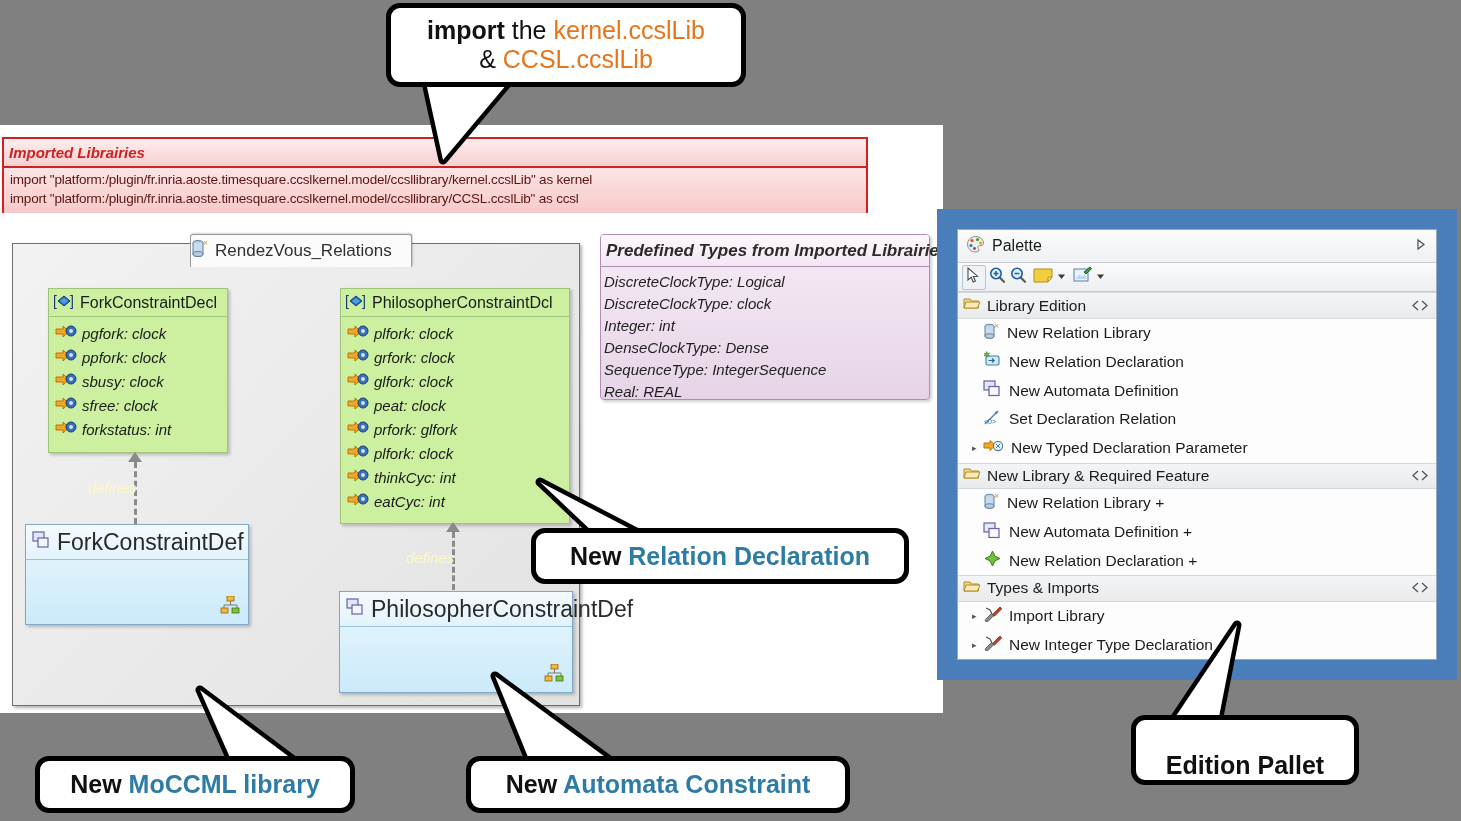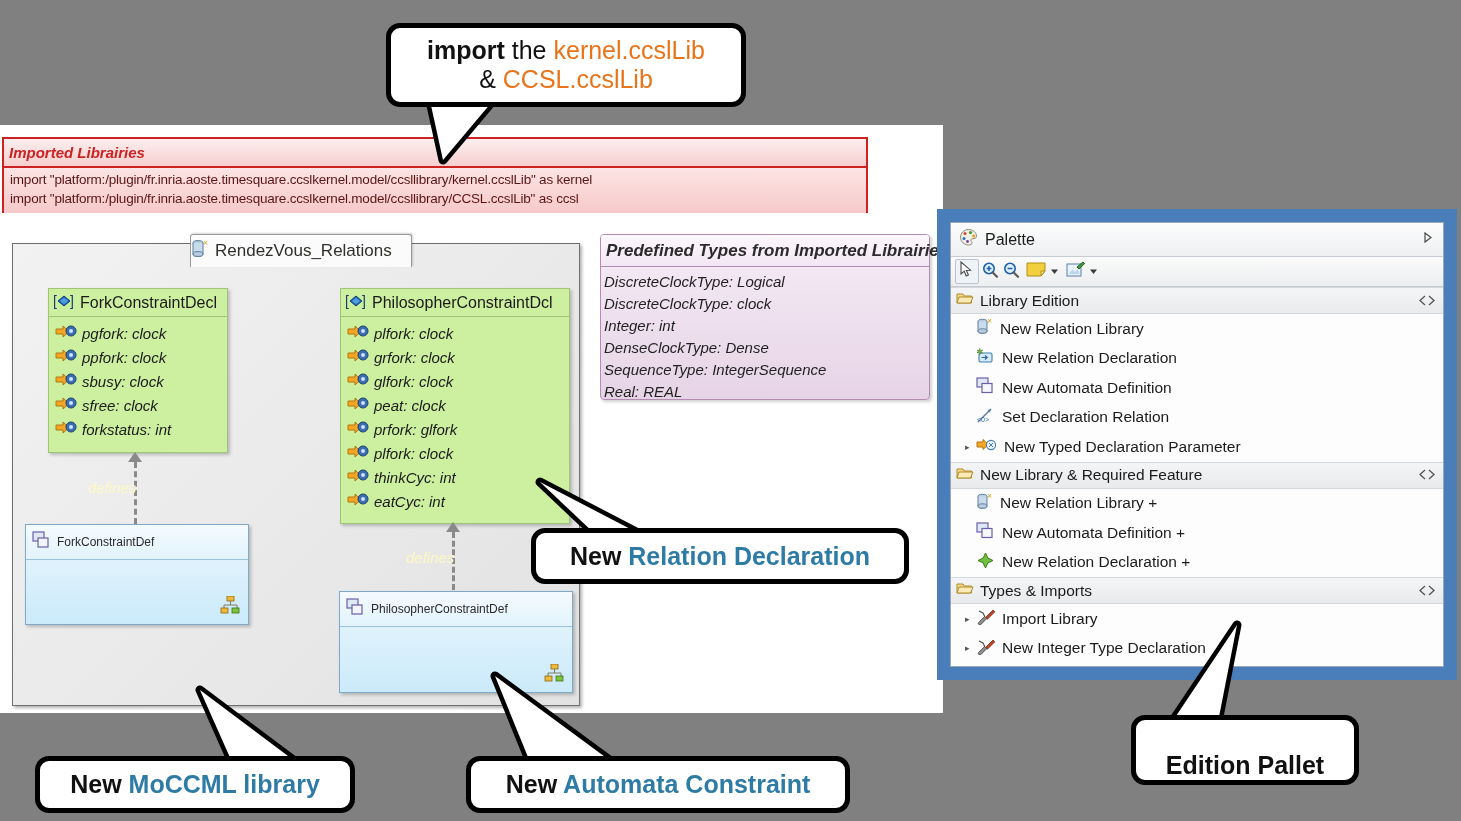--- a/index.html
+++ b/index.html
@@ -43,21 +43,21 @@
   .decl-box .dhdr .dname{font-size:16px;color:#1a1a1a;margin-left:3px;white-space:nowrap;}
   .decl-box .dbody{padding:4px 0 5px 6px;}
   .decl-row{display:flex;align-items:center;height:24px;white-space:nowrap;}
   .decl-row .dtext{font-size:15px;font-style:italic;color:#1a1a1a;margin-left:5px;}
 
   
   .def-box{background:linear-gradient(to bottom,#eaf7fd,#cbeafa);
     border:1px solid #7fa8c9;box-shadow:2px 2px 3px rgba(0,0,0,.22);position:absolute;}
   .def-box .fhdr{height:34px;display:flex;align-items:center;padding-left:6px;
     border-bottom:1px solid #9cc2dc;background:linear-gradient(to bottom,#f4fbfe,#e2f3fc);}
-  .def-box .fhdr .fname{font-size:12px;color:#2a2a2a;margin-left:5px;white-space:nowrap;}
+  .def-box .fhdr .fname{font-size:23px;color:#2a2a2a;margin-left:5px;white-space:nowrap;}
   .def-box .fbody{position:relative;height:calc(100% - 35px);}
 
   
   #types-note{left:600px;top:234px;width:330px;height:166px;
     border:1px solid #b38cb3;border-radius:4px;box-sizing:border-box;
     background:linear-gradient(to bottom,#f6ecf6,#e6d4e6);box-shadow:2px 2px 3px rgba(0,0,0,.18);}
   #types-note .hdr{height:31px;border-bottom:1px solid #b38cb3;
     background:linear-gradient(to bottom,#fdf8fd,#f2e6f2);
     display:flex;align-items:center;padding-left:5px;border-radius:3px 3px 0 0;}
   #types-note .hdr span{font-style:italic;font-weight:bold;font-size:17px;color:#2b2b2b;white-space:nowrap;}
@@ -66,21 +66,21 @@
 
   
   .conn{position:absolute;border-left:3px dashed #8a8a8a;}
   .conn-arrow{position:absolute;width:0;height:0;
     border-left:7px solid transparent;border-right:7px solid transparent;
     border-bottom:10px solid #8a8a8a;}
   .conn-label{position:absolute;font-size:15px;font-style:italic;color:#fef9c3;}
 
   
   #palette{left:937px;top:209px;width:520px;height:471px;
-    background:#4a7ebb;padding:13px;box-sizing:border-box;}
+    background:#4a7ebb;padding:20px;box-sizing:border-box;}
   #palette-inner{width:100%;height:100%;background:#fdfdfd;
     border:1px solid #9aa7b4;box-sizing:border-box;display:flex;flex-direction:column;}
   #pal-title{height:33px;display:flex;align-items:center;padding:0 8px;
     background:linear-gradient(to bottom,#fcfcfc,#eef0f2);
     border-bottom:1px solid #c6ccd2;}
   #pal-title .ptxt{font-size:16px;color:#1b1b1b;margin-left:7px;flex:1;}
   #pal-toolbar{height:29px;display:flex;align-items:center;padding:0 4px;gap:2px;
     background:linear-gradient(to bottom,#fbfbfb,#eceef0);border-bottom:1px solid #c6ccd2;}
   .pal-group-hdr{height:25px;display:flex;align-items:center;padding:0 8px 0 5px;
     background:linear-gradient(to bottom,#f4f5f6,#e8eaec);
@@ -581,21 +581,21 @@
   <polygon points="200,690 232,762 296,762" fill="#ffffff" stroke="#000000" stroke-width="9" stroke-linejoin="round"></polygon>
   <polygon points="200,690 232,762 296,762" fill="#ffffff" stroke="none"></polygon>
 
   <polygon points="495,676 530,762 612,762" fill="#ffffff" stroke="#000000" stroke-width="9" stroke-linejoin="round"></polygon>
   <polygon points="495,676 530,762 612,762" fill="#ffffff" stroke="none"></polygon>
 
   <polygon points="1237,625 1172,722 1218,722" fill="#ffffff" stroke="#000000" stroke-width="9" stroke-linejoin="round"></polygon>
   <polygon points="1237,625 1172,722 1218,722" fill="#ffffff" stroke="none"></polygon>
 </svg>
 
-<div class="callout" style="left:386px;top:3px;width:360px;height:84px;flex-direction:column;margin-top:20px;">
+<div class="callout" style="left:386px;top:3px;width:360px;height:84px;flex-direction:column;">
   <div class="ctext">
     <span>import</span><span class="cthin"> the </span><span class="corange cthin">kernel.ccslLib</span>
   </div>
   <div class="ctext">
     <span class="cthin">&amp; </span><span class="corange cthin">CCSL.ccslLib</span>
   </div>
 </div>
 
 <div class="callout" style="left:531px;top:528px;width:378px;height:56px;">
   <div class="ctext">

